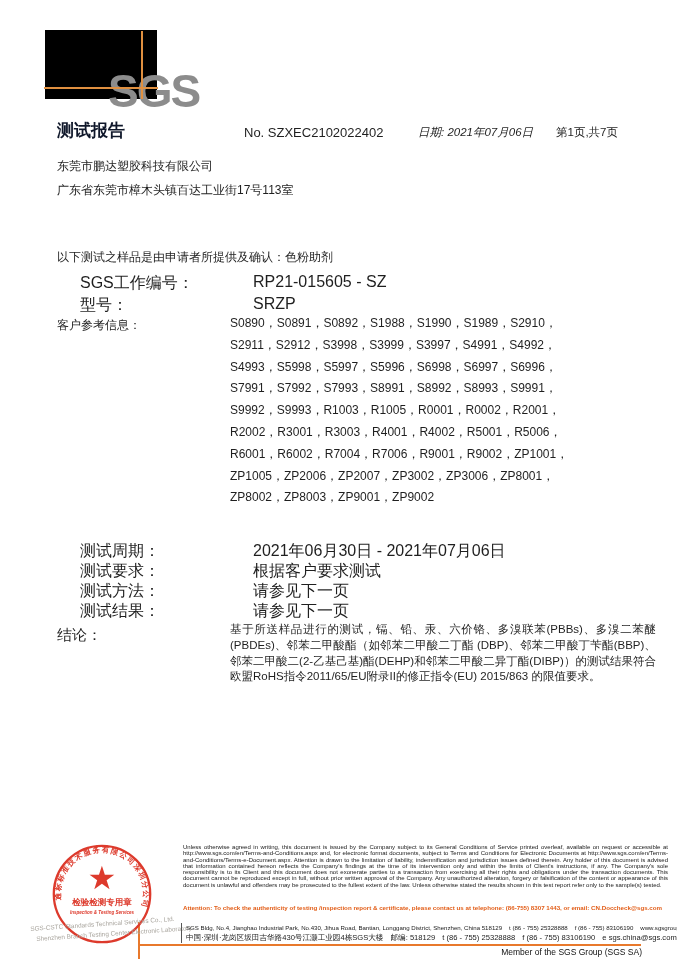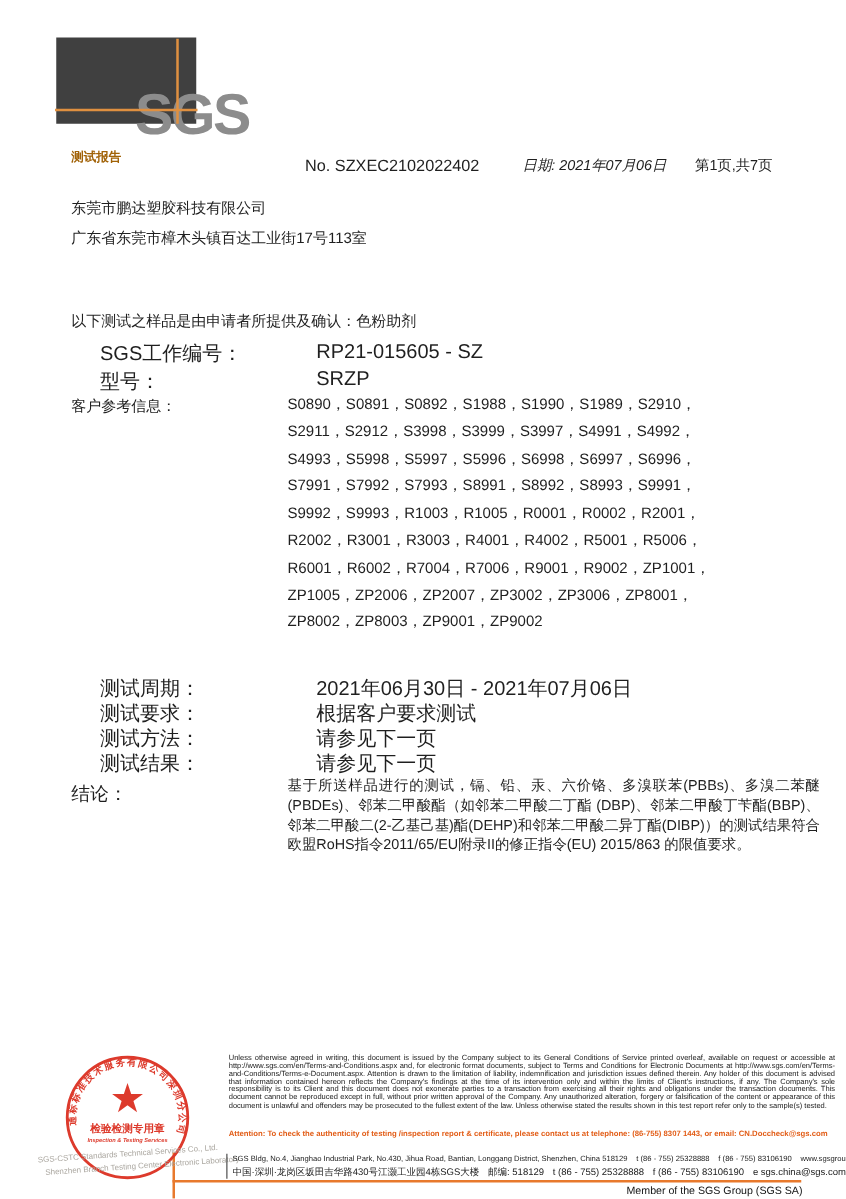--- a/index.html
+++ b/index.html
@@ -1,26 +1,26 @@
 <!DOCTYPE html>
 <html><head>
 <meta charset="utf-8">
 <style>
   html,body{margin:0;padding:0;background:#ffffff;}
   .page{
     position:relative;width:677px;height:959px;background:#fff;overflow:hidden;
     font-family:"Liberation Sans","DejaVu Sans",sans-serif;color:#1f1f1f;
   }
   
-  .logo-box{position:absolute;left:45px;top:30px;width:112px;height:69px;background:#404040;}
+  .logo-box{position:absolute;left:45px;top:30px;width:112px;height:69px;background:#000000;}
   .logo-text{position:absolute;left:63px;top:38px;font-size:46px;font-weight:bold;color:#8c8c8c;letter-spacing:-2px;line-height:1;}
   .logo-vline{position:absolute;left:141px;top:31px;width:2px;height:68px;background:#e09040;}
   .logo-hline{position:absolute;left:44px;top:87px;width:114px;height:2px;background:#e09040;}
   
-  .doc-title{position:absolute;left:57px;top:119px;font-size:10px;font-weight:bold;color:#a16207;}
+  .doc-title{position:absolute;left:57px;top:119px;font-size:17px;font-weight:bold;color:#0f172a;}
   .report-no{position:absolute;left:244px;top:125px;font-size:13px;}
   .report-date{position:absolute;left:418px;top:125px;font-size:11.5px;font-style:italic;}
   .page-info{position:absolute;left:556px;top:125px;font-size:11.5px;}
   
   .applicant-name{position:absolute;left:57px;top:158px;font-size:12px;}
   .applicant-address{position:absolute;left:57px;top:182px;font-size:12px;}
   
   .statement{position:absolute;left:57px;top:249px;font-size:12px;}
   .row{position:absolute;left:57px;width:600px;font-size:16px;margin-left:23px;}
   .row .lbl{display:inline-block;width:173px;vertical-align:top;}

